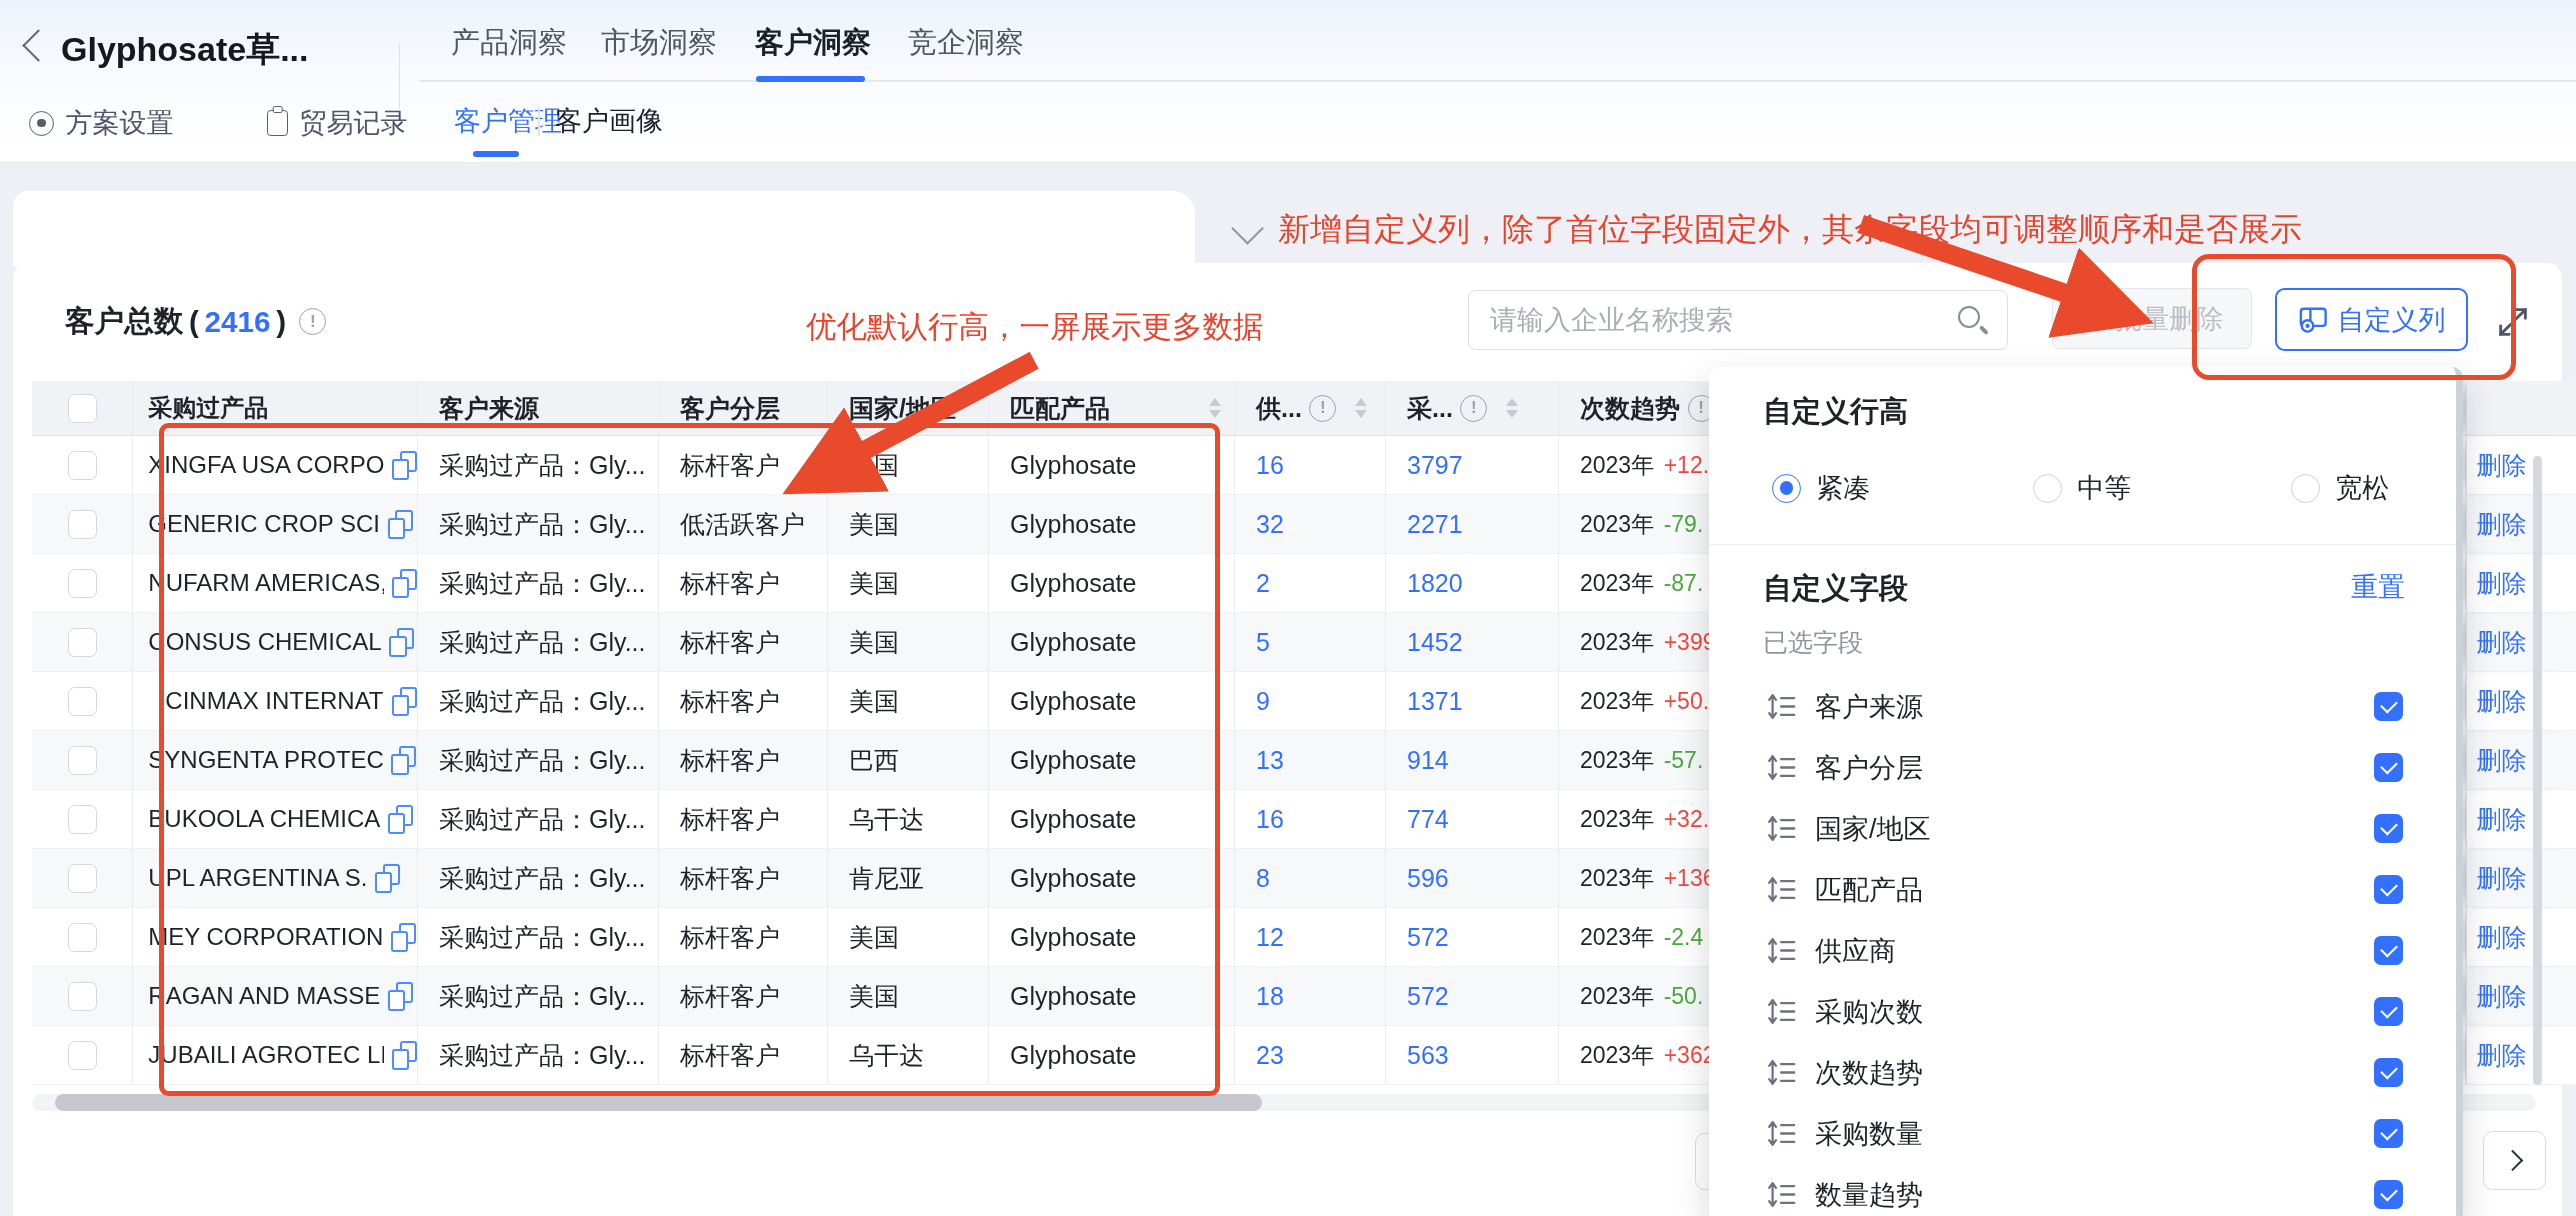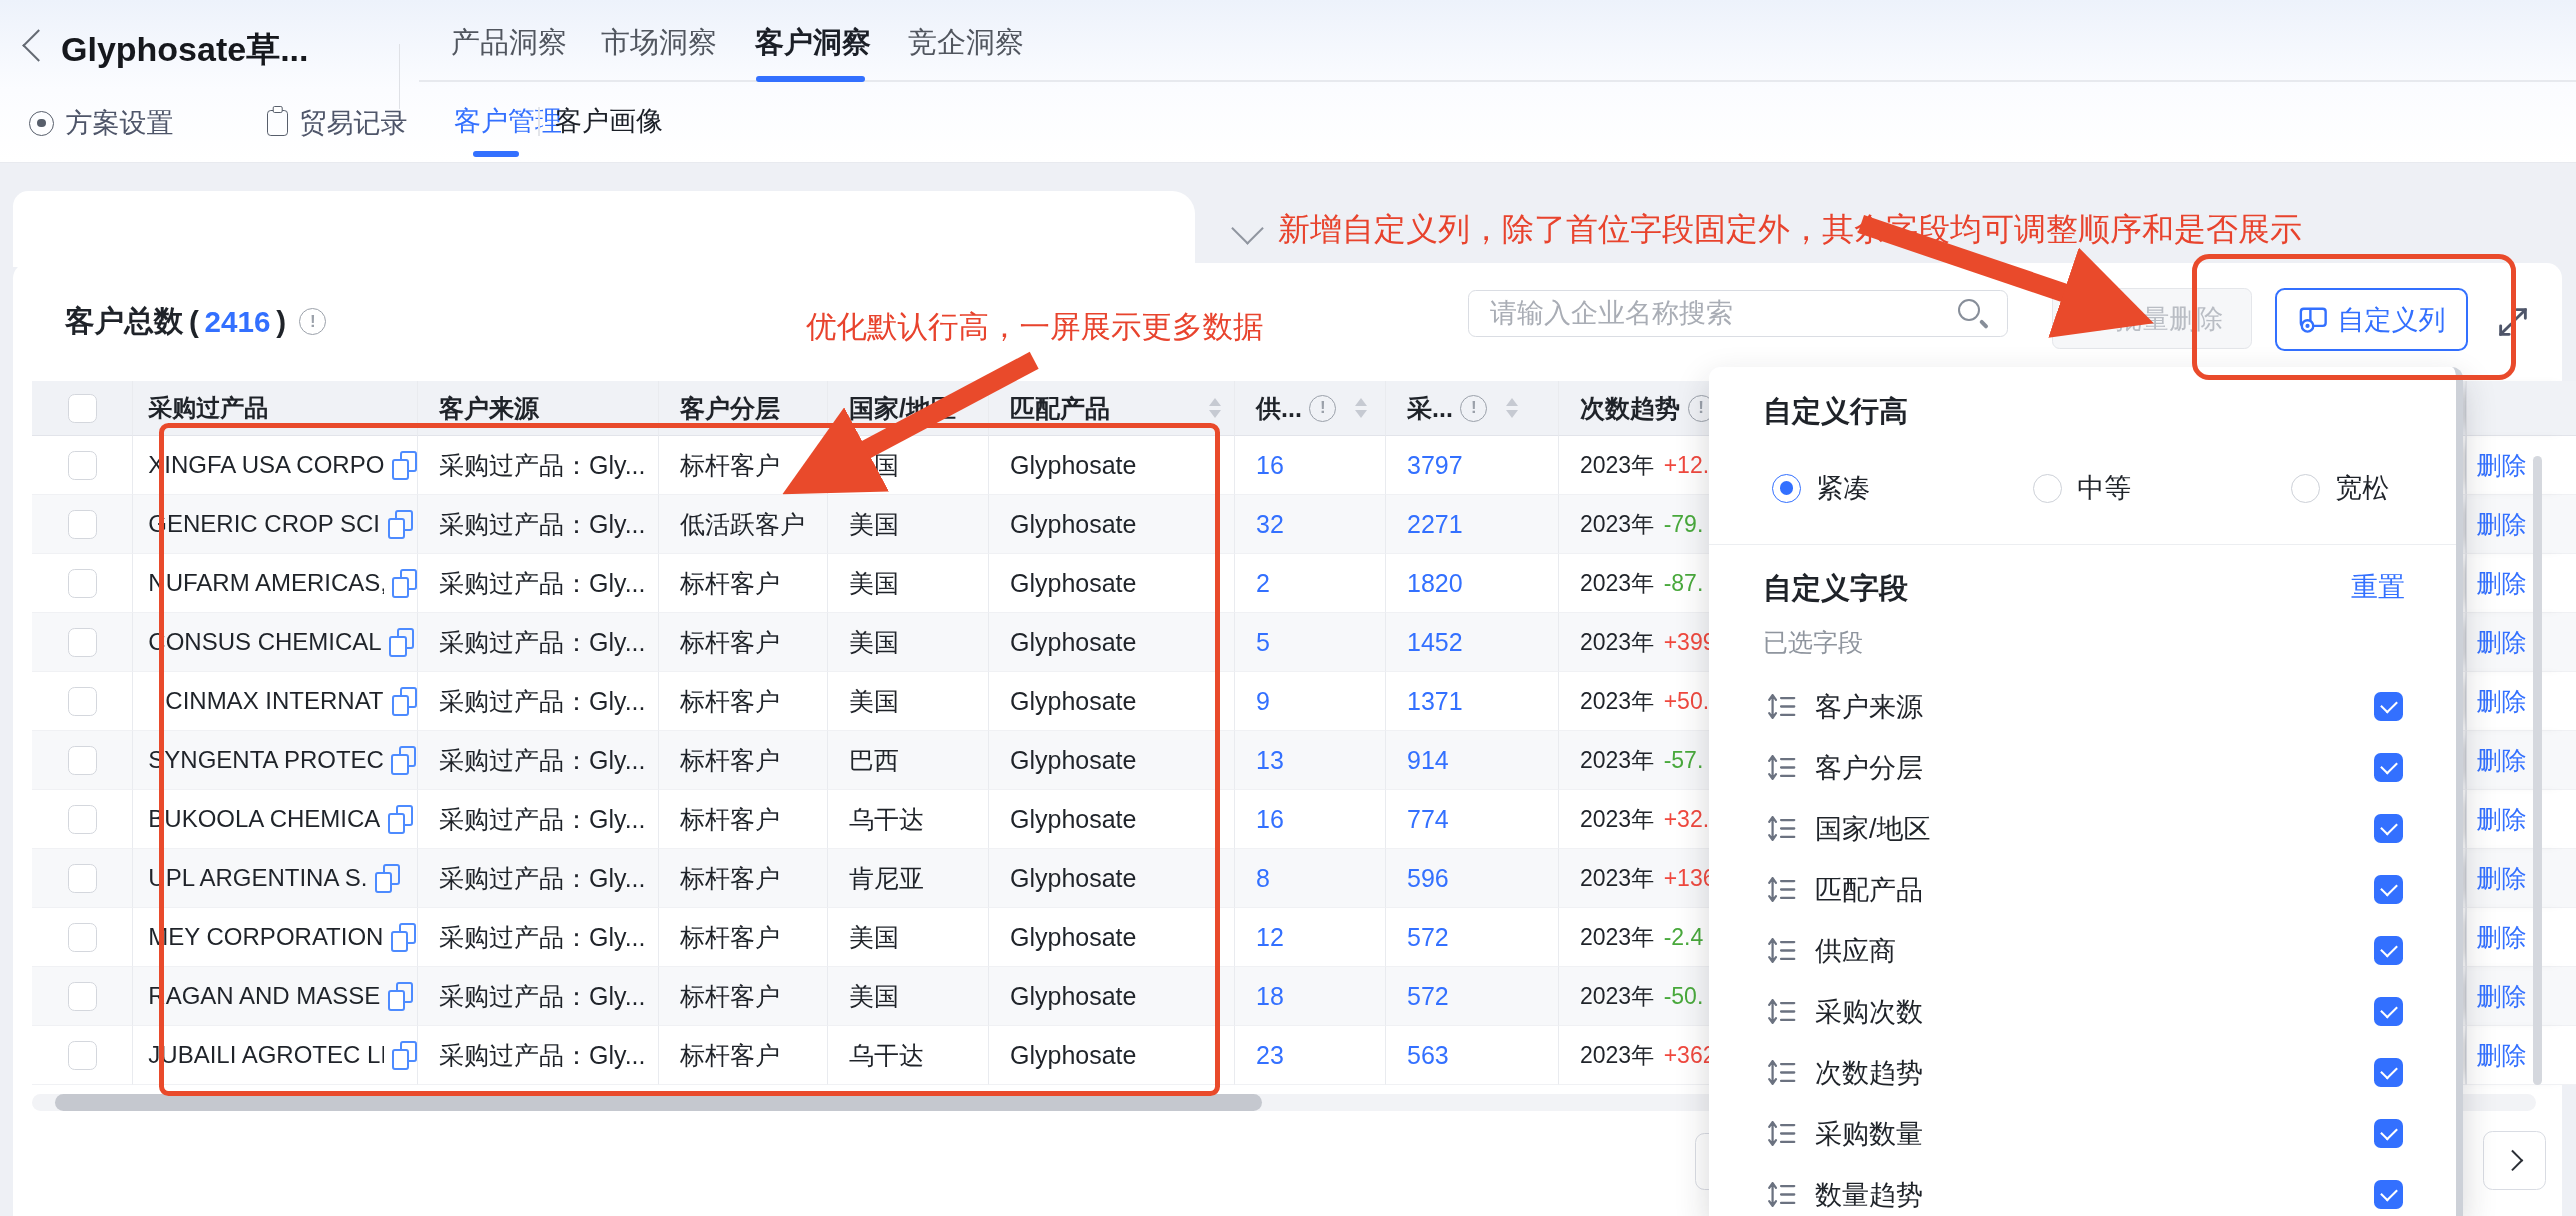--- a/index.html
+++ b/index.html
@@ -25,21 +25,21 @@
   .subtabdiv{left:538px;top:107px;width:1.9px;height:29px;background:#e3e5ea;}
   
   .whitestrip{left:13.3px;top:191px;width:1182px;height:76px;background:#ffffff;border-radius:15.3px 23px 0 0;z-index:1;}
   .card{left:13.3px;top:263px;width:2549px;height:953px;background:#ffffff;border-radius:15.3px 15.3px 0 0;z-index:1;}
   .vchev{left:1236px;top:217px;width:21px;height:21px;border-left:2.9px solid #9096a0;border-bottom:2.9px solid #9096a0;transform:rotate(-45deg);z-index:20;}
   .rednote{color:#e8432d;font-size:32px;z-index:20;white-space:nowrap;}
   
   .cardtitle{left:65px;top:301px;font-size:29.6px;font-weight:700;z-index:2;display:flex;align-items:center;gap:5.7px;}
   .count{color:#3370ff;}
   .info{width:25px;height:25px;border:1.9px solid #9ba1aa;border-radius:50%;color:#9ba1aa;font-size:17px;font-weight:700;display:inline-flex;align-items:center;justify-content:center;flex:none;}
-  .searchbox{left:1468px;top:290px;width:540px;height:47px;border:1.9px solid #dadde3;border-radius:7.6px;background:#fff;display:flex;align-items:center;padding:0 19px;box-sizing:border-box;z-index:2;}
+  .searchbox{left:1468px;top:290px;width:540px;height:60px;border:1.9px solid #dadde3;border-radius:7.6px;background:#fff;display:flex;align-items:center;padding:0 19px;box-sizing:border-box;z-index:2;}
   .searchbox input{border:0;outline:0;flex:1;font-size:27px;color:#1f2329;font-family:inherit;background:transparent;}
   .searchbox input::placeholder{color:#a9adb5;}
   .searchic{position:relative;width:32px;height:32px;flex:none;}
   .searchic::before{content:"";position:absolute;left:1.9px;top:1.9px;width:18px;height:18px;border:2.9px solid #878e99;border-radius:50%;}
   .searchic::after{content:"";position:absolute;left:23px;top:24px;width:9.5px;height:3.8px;border-radius:1.9px;background:#878e99;transform:rotate(45deg);}
   .btn{display:flex;align-items:center;justify-content:center;gap:9.5px;box-sizing:border-box;border-radius:7.6px;font-size:27px;z-index:2;}
   .btn-disabled{left:2052px;top:288px;width:200px;height:61px;background:#f6f7f9;border:1.9px solid #e4e6ea;color:#b9bdc4;}
   .btn-primary{left:2275px;top:288px;width:193px;height:63px;background:#fff;border:2.9px solid #3370ff;color:#3370ff;border-radius:9.5px;}
   
   .table{left:32px;top:381px;width:2544px;z-index:2;}

